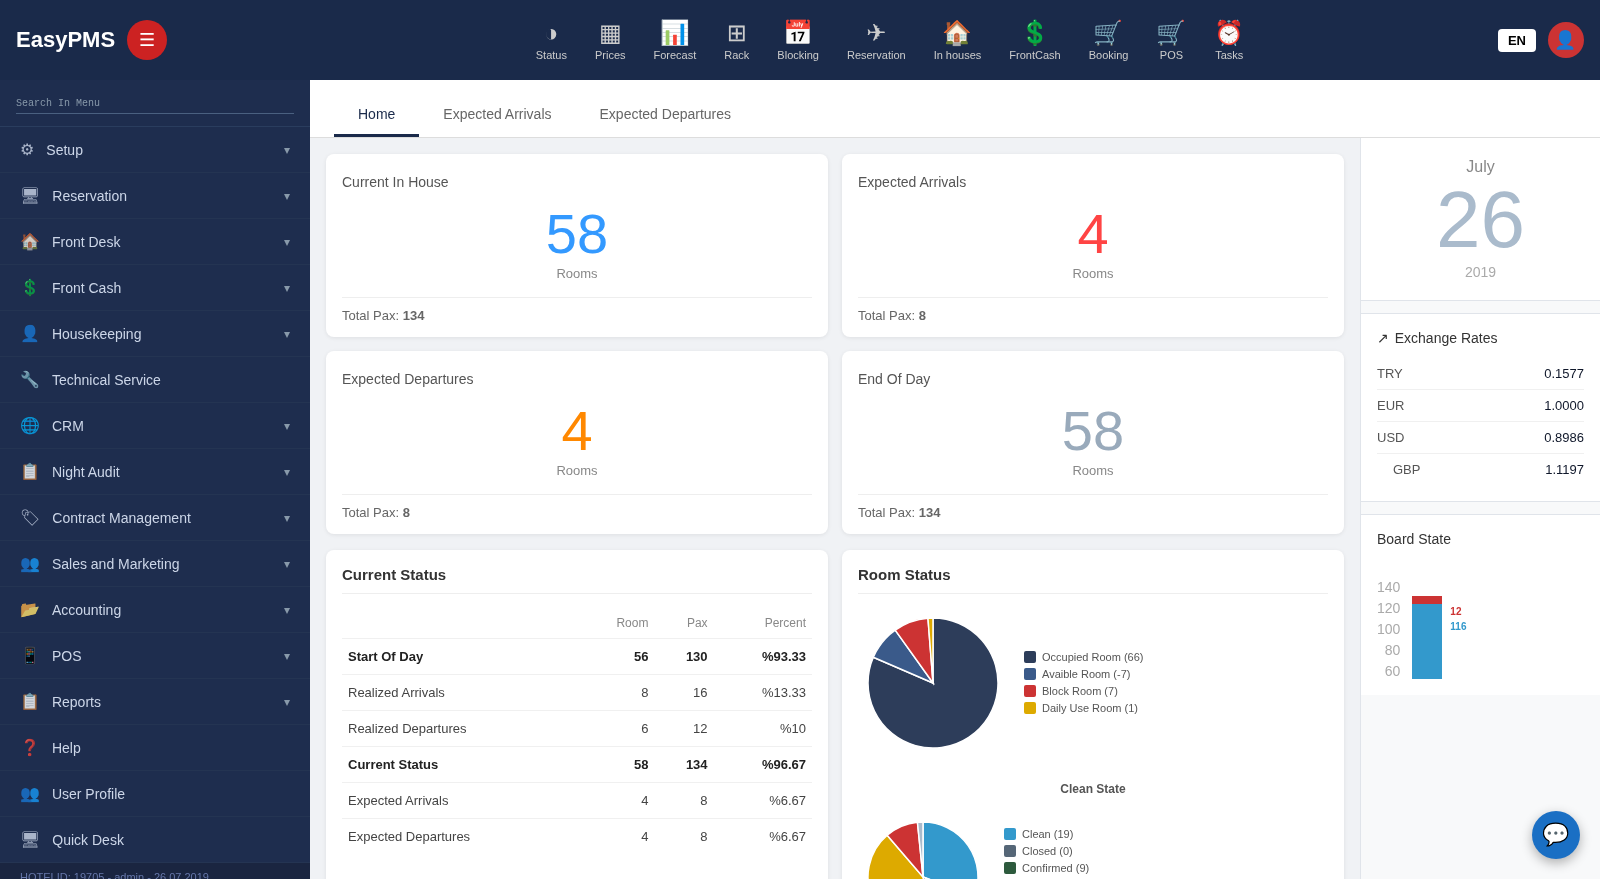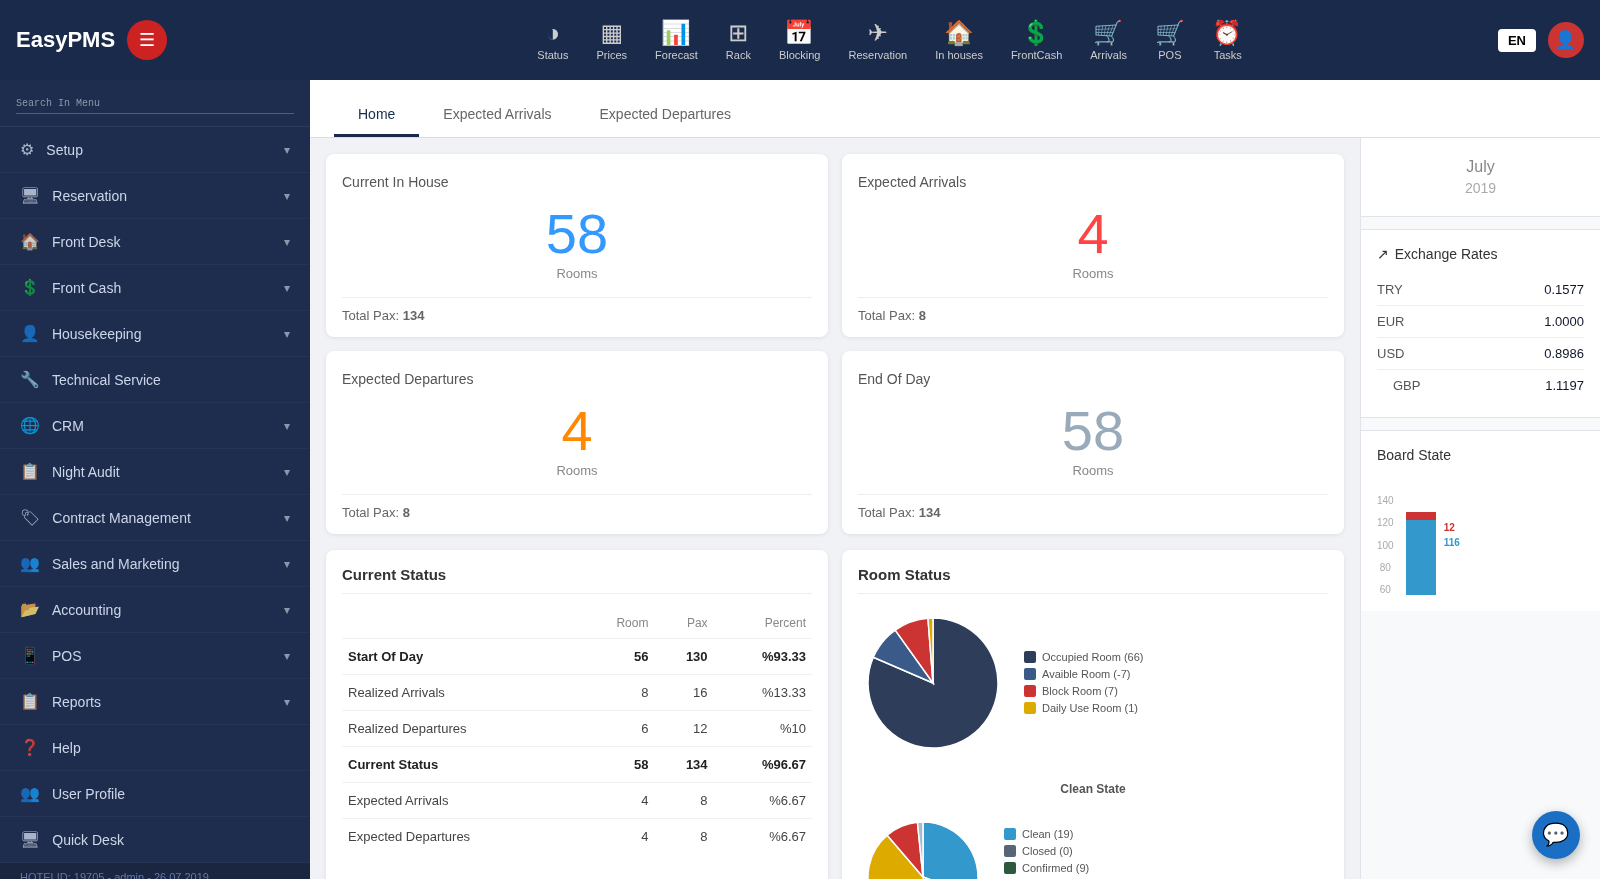--- a/index.html
+++ b/index.html
@@ -422,21 +422,21 @@
       <div class="nav-icon-item">
         <span class="icon-svg">🏠</span>
         <span class="icon-label">In houses</span>
       </div>
       <div class="nav-icon-item">
         <span class="icon-svg">💲</span>
         <span class="icon-label">FrontCash</span>
       </div>
       <div class="nav-icon-item">
         <span class="icon-svg">🛒</span>
-        <span class="icon-label">Arrivals</span>
+        <span class="icon-label">Booking</span>
       </div>
       <div class="nav-icon-item">
         <span class="icon-svg">🛒</span>
         <span class="icon-label">POS</span>
       </div>
       <div class="nav-icon-item">
         <span class="icon-svg">⏰</span>
         <span class="icon-label">Tasks</span>
       </div>
     </div>
@@ -746,20 +746,21 @@
               </div>
             </div>
           </div>
 
         </div>
       </div>
 
       <div class="sidebar-right">
         <div class="date-widget">
           <div class="date-month">July</div>
+          <div class="date-day">26</div>
           <div class="date-year">2019</div>
         </div>
         <div class="exchange-widget">
           <div class="exchange-title">
             <span>↗</span>
             <span>Exchange Rates</span>
           </div>
           <div id="exchange-rates-rows">
               <div class="exchange-row">
     <span class="exchange-currency">TRY</span>
@@ -775,21 +776,21 @@
   </div>
               <div class="exchange-row">
     <span class="exchange-currency">GBP</span>
     <span class="exchange-value">1.1197</span>
   </div>
             </div>
         </div>
         <div class="board-state-widget">
           <div class="board-state-title">Board State</div>
           <div style="display:flex; gap:8px; align-items:flex-end; height:120px;">
-            <div style="display:flex; flex-direction:column; justify-content:space-between; height:100px; font-size:10px; color:#aaa; text-align:center; padding-right:4px;">
+            <div style="display:flex; flex-direction:column; justify-content:space-between; height:100px; font-size:14px; color:#aaa; text-align:right; padding-right:4px;">
               <span>140</span>
               <span>120</span>
               <span>100</span>
               <span>80</span>
               <span>60</span>
             </div>
             <div style="display:flex; flex-direction:column; justify-content:flex-end; width:30px; height:100px;">
               <div style="background:#cc3333; height:8px; width:100%;"></div>
               <div style="background:#3399cc; height:75px; width:100%;"></div>
             </div>

